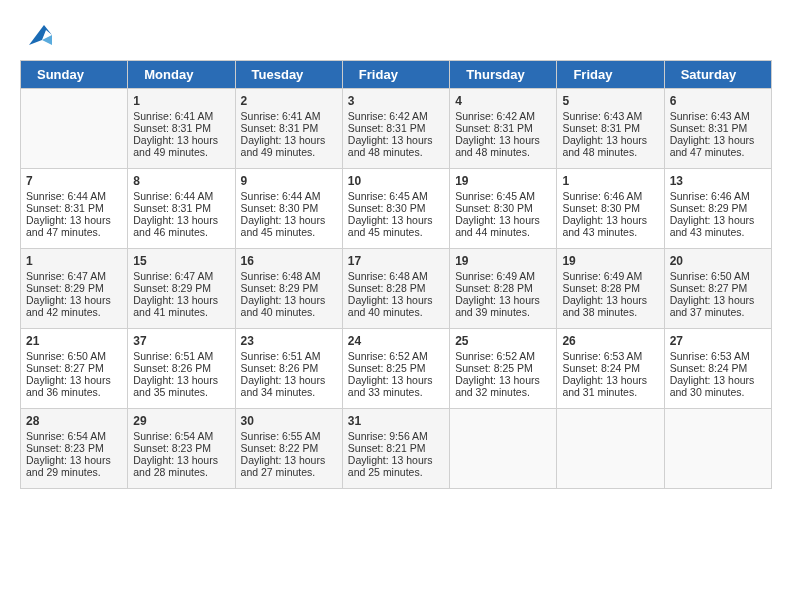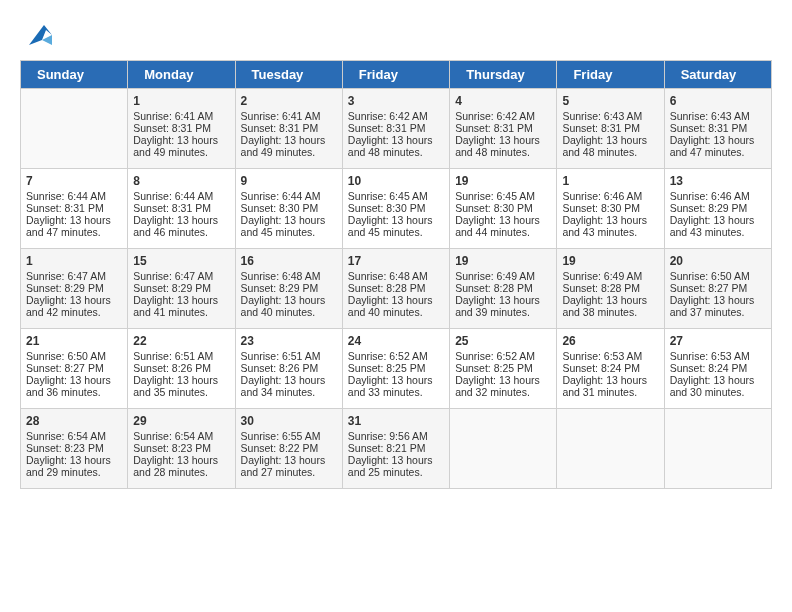--- a/index.html
+++ b/index.html
@@ -143,21 +143,21 @@
         <td><span class="day-num">1</span><span>Sunrise: 6:47 AM</span><br><span>Sunset: 8:29 PM</span><br><span>Daylight: 13 hours and 42 minutes.</span></td>
         <td><span class="day-num">15</span><span>Sunrise: 6:47 AM</span><br><span>Sunset: 8:29 PM</span><br><span>Daylight: 13 hours and 41 minutes.</span></td>
         <td><span class="day-num">16</span><span>Sunrise: 6:48 AM</span><br><span>Sunset: 8:29 PM</span><br><span>Daylight: 13 hours and 40 minutes.</span></td>
         <td><span class="day-num">17</span><span>Sunrise: 6:48 AM</span><br><span>Sunset: 8:28 PM</span><br><span>Daylight: 13 hours and 40 minutes.</span></td>
         <td><span class="day-num">19</span><span>Sunrise: 6:49 AM</span><br><span>Sunset: 8:28 PM</span><br><span>Daylight: 13 hours and 39 minutes.</span></td>
         <td><span class="day-num">19</span><span>Sunrise: 6:49 AM</span><br><span>Sunset: 8:28 PM</span><br><span>Daylight: 13 hours and 38 minutes.</span></td>
         <td><span class="day-num">20</span><span>Sunrise: 6:50 AM</span><br><span>Sunset: 8:27 PM</span><br><span>Daylight: 13 hours and 37 minutes.</span></td>
       </tr>
       <tr>
         <td><span class="day-num">21</span><span>Sunrise: 6:50 AM</span><br><span>Sunset: 8:27 PM</span><br><span>Daylight: 13 hours and 36 minutes.</span></td>
-        <td><span class="day-num">22</span><span>Sunrise: 6:51 AM</span><br><span>Sunset: 8:26 PM</span><br><span>Daylight: 13 hours and 35 minutes.</span></td>
+        <td><span class="day-num">37</span><span>Sunrise: 6:51 AM</span><br><span>Sunset: 8:26 PM</span><br><span>Daylight: 13 hours and 35 minutes.</span></td>
         <td><span class="day-num">23</span><span>Sunrise: 6:51 AM</span><br><span>Sunset: 8:26 PM</span><br><span>Daylight: 13 hours and 34 minutes.</span></td>
         <td><span class="day-num">24</span><span>Sunrise: 6:52 AM</span><br><span>Sunset: 8:25 PM</span><br><span>Daylight: 13 hours and 33 minutes.</span></td>
         <td><span class="day-num">25</span><span>Sunrise: 6:52 AM</span><br><span>Sunset: 8:25 PM</span><br><span>Daylight: 13 hours and 32 minutes.</span></td>
         <td><span class="day-num">26</span><span>Sunrise: 6:53 AM</span><br><span>Sunset: 8:24 PM</span><br><span>Daylight: 13 hours and 31 minutes.</span></td>
         <td><span class="day-num">27</span><span>Sunrise: 6:53 AM</span><br><span>Sunset: 8:24 PM</span><br><span>Daylight: 13 hours and 30 minutes.</span></td>
       </tr>
       <tr>
         <td><span class="day-num">28</span><span>Sunrise: 6:54 AM</span><br><span>Sunset: 8:23 PM</span><br><span>Daylight: 13 hours and 29 minutes.</span></td>
         <td><span class="day-num">29</span><span>Sunrise: 6:54 AM</span><br><span>Sunset: 8:23 PM</span><br><span>Daylight: 13 hours and 28 minutes.</span></td>
         <td><span class="day-num">30</span><span>Sunrise: 6:55 AM</span><br><span>Sunset: 8:22 PM</span><br><span>Daylight: 13 hours and 27 minutes.</span></td>

